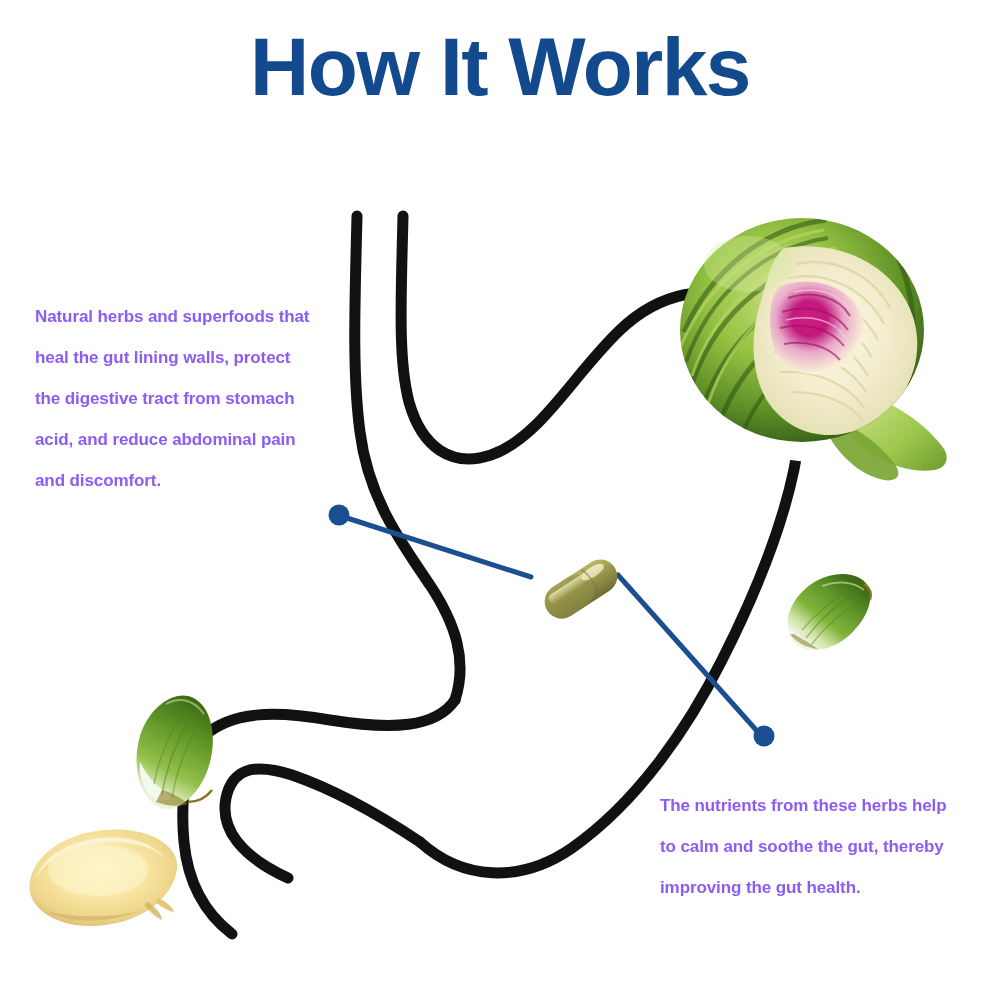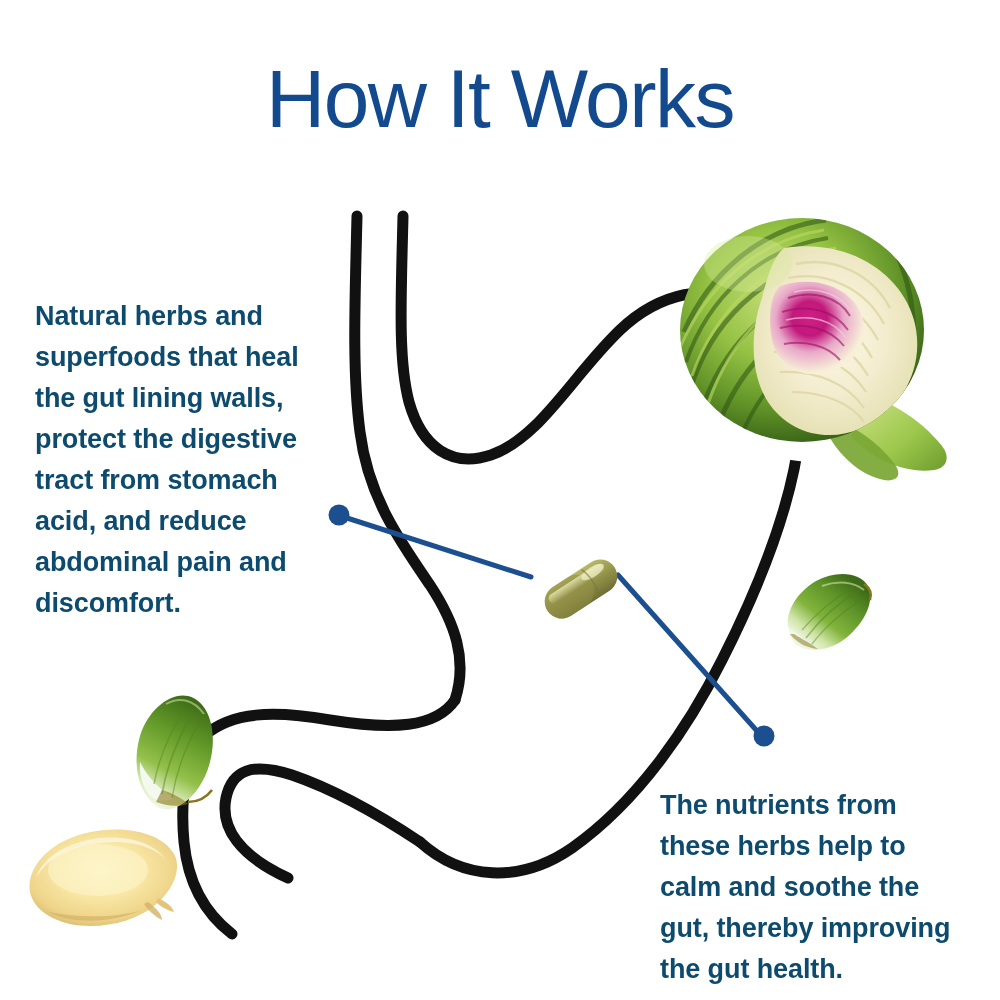--- a/index.html
+++ b/index.html
@@ -21,44 +21,43 @@
 
   
   #page-title {
     position: absolute;
     left: 0;
     top: 26px;
     width: 1000px;
     text-align: center;
     font-family: "Liberation Sans", sans-serif;
     font-size: 82px;
-    font-weight: 400;
+    font-weight: 700;
     letter-spacing: -1.5px;
     color: #134a8e;
     line-height: 1;
     white-space: nowrap;
-    margin-top: 32px;
   }
 
   
   #diagram-svg {
     position: absolute;
     left: 0;
     top: 0;
     width: 1000px;
     height: 1000px;
   }
 
   
   .callout-text {
     position: absolute;
-    color: #0c4a6e;
+    color: #8b5cf6;
     font-family: "Liberation Sans", sans-serif;
     font-weight: 700;
-    font-size: 27px;
+    font-size: 17px;
     line-height: 41px;
     letter-spacing: -0.1px;
   }
   #callout-left-text {
     left: 35px;
     top: 296px;
     width: 285px;
   }
   #callout-right-text {
     left: 660px;

